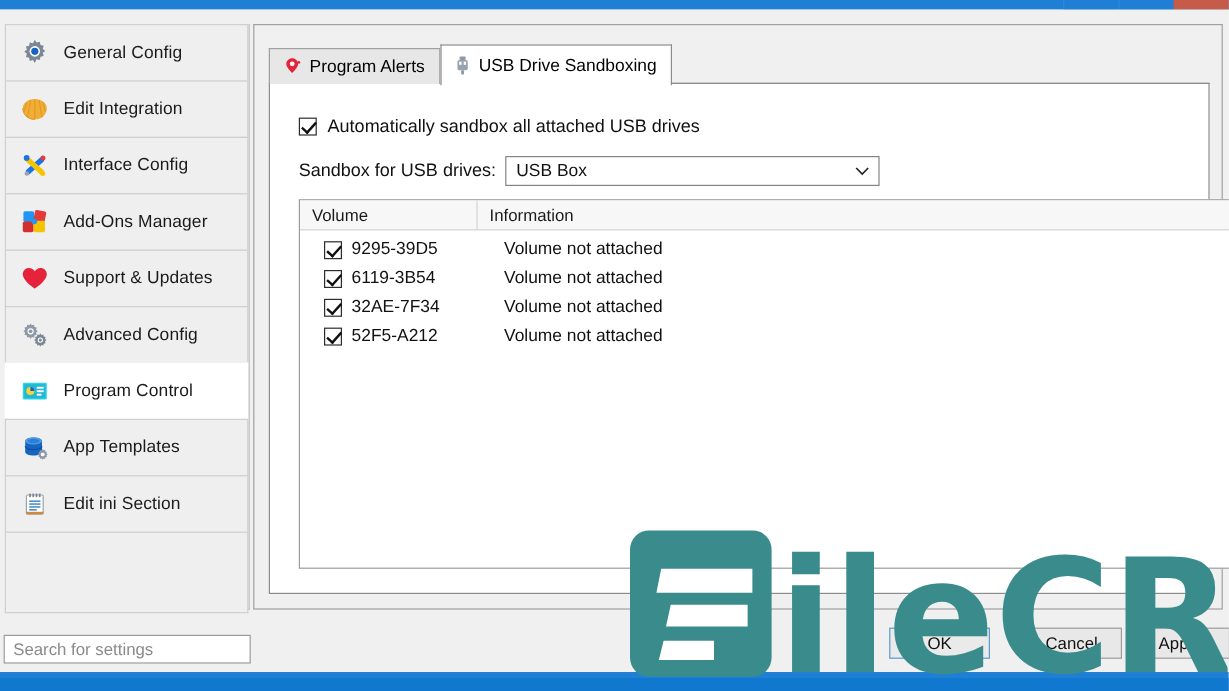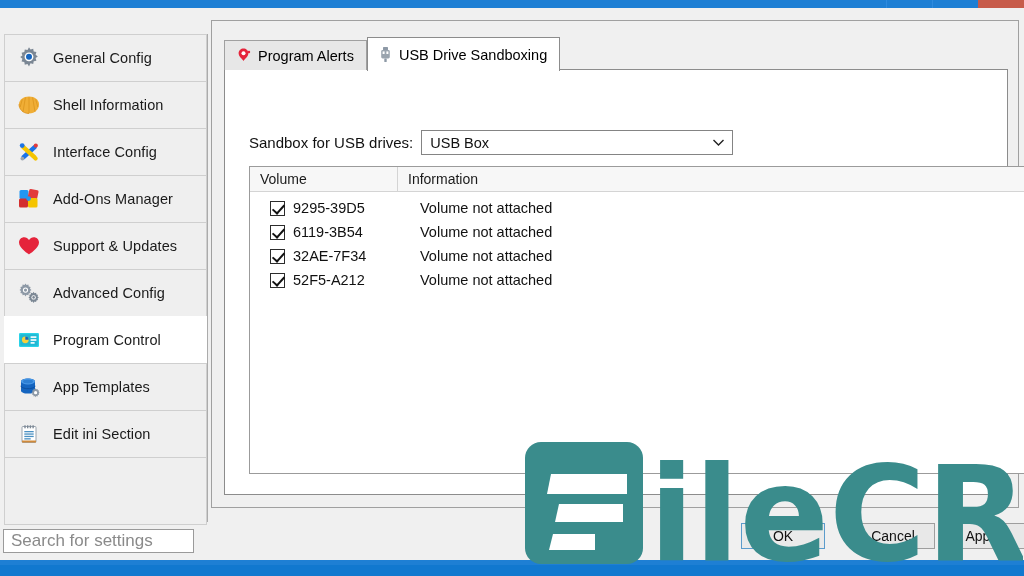--- a/index.html
+++ b/index.html
@@ -23,40 +23,40 @@
 
   
   .dialog {
     position: absolute; left: 0; top: 8px; width: 1024px; height: 552px;
     background: #f0f0f0;
   }
 
   
   .sidebar {
     position: absolute; left: 4px; top: 12px; width: 204px; height: 488px;
-    background: #ffffff; border: 1px solid #ababab; border-top: none; border-left: none; margin-top: 14px;
+    background: #ffffff; border: 1px solid #ababab; border-top: none; border-left: none;
   }
   .nav-item {
     position: relative; display: flex; align-items: center;
     height: 48px; width: 203px;
     background: #efefef; border: 1px solid #cfcfcf; margin: 0 0 -1px 0;
     cursor: default;
   }
   .nav-item.selected { background: #ffffff; border-left-color: #ffffff; border-right-color: #ffffff; border-color: transparent; }
   .nav-icon {
     width: 48px; min-width: 48px; height: 48px;
     display: flex; align-items: center; justify-content: center;
   }
   .nav-label { font-size: 14.5px; color: #1a1a1a; letter-spacing: .1px; }
   .nav-filler { background: #efefef; border: 1px solid #cfcfcf; border-top: none; height: 68px; width: 203px; }
 
   .searchbox {
-    position: absolute; left: 3px; top: 521px; width: 191px; height: 24px;
+    position: absolute; left: 3px; top: 521px; width: 206px; height: 24px;
     background: #ffffff; border: 1px solid #9a9a9a;
-    font-size: 17px; color: #8a8a8a; padding: 0 0 0 7px; line-height: 22px;
+    font-size: 14px; color: #8a8a8a; padding: 0 0 0 7px; line-height: 22px;
     font-family: "Liberation Sans", sans-serif;
   }
   .searchbox::placeholder { color: #8a8a8a; opacity: 1; }
 
   
   .content {
     position: absolute; left: 211px; top: 12px; width: 808px; height: 488px;
     background: #f0f0f0; border: 1px solid #a0a0a0;
   }
 
@@ -173,21 +173,21 @@
       <div class="nav-item">
         <span class="nav-icon">
           <svg width="26" height="26" viewBox="0 0 26 26">
             <path d="M13 21.5C6.6 21.5 3 16.8 3 12.2 3 7.8 7.4 4.5 13 4.5s10 3.3 10 7.7c0 4.6-3.6 9.3-10 9.3z" fill="#f0ae36"></path>
             <g stroke="#e09a22" stroke-width="1" fill="none">
               <path d="M13 5v16M9.4 5.5L7 19.8M16.6 5.5L19 19.8M6.3 7.3L4.2 15M19.7 7.3L21.8 15"></path>
             </g>
             <path d="M13 21.5C6.6 21.5 3 16.8 3 12.2" fill="none" stroke="#d98f1c" stroke-width=".8"></path>
           </svg>
         </span>
-        <span class="nav-label">Shell Information</span>
+        <span class="nav-label">Edit Integration</span>
       </div>
 
       <div class="nav-item">
         <span class="nav-icon">
           <svg width="26" height="26" viewBox="0 0 26 26">
             <rect x="4" y="11" width="18" height="4.4" rx="1.2" fill="#1a73e8" transform="rotate(-42 13 13)"></rect>
             <rect x="4" y="11" width="18" height="4.4" rx="1.2" fill="#f5c400" transform="rotate(42 13 13)"></rect>
             <circle cx="6.2" cy="6.6" r="2.4" fill="#1a73e8"></circle>
             <circle cx="19.8" cy="6.6" r="2.1" fill="#e23b3b"></circle>
             <circle cx="6.4" cy="19.6" r="1.9" fill="#9aa4ae"></circle>
@@ -319,20 +319,24 @@
               <rect x="8.4" y="5.4" width="2" height="2.6" fill="#ffffff"></rect>
               <rect x="6.3" y="12.5" width="2.4" height="3.6" rx=".6" fill="#8d99a6"></rect>
             </svg>
           </span>
           <span>USB Drive Sandboxing</span>
         </div>
       </div>
 
       <div class="tabpage">
 
+        <div class="chkrow">
+          <span class="chk checked"></span>
+          <span class="chklabel">Automatically sandbox all attached USB drives</span>
+        </div>
 
         <div class="droprow">
           <span class="droplabel">Sandbox for USB drives:</span>
           <div class="combo">
             <span>USB Box</span>
             <span class="caret">
               <svg width="13" height="9" viewBox="0 0 13 9">
                   <path d="M1.5 2l5 5 5-5" fill="none" stroke="#222" stroke-width="1.4"></path>
                 </svg>
             </span>

